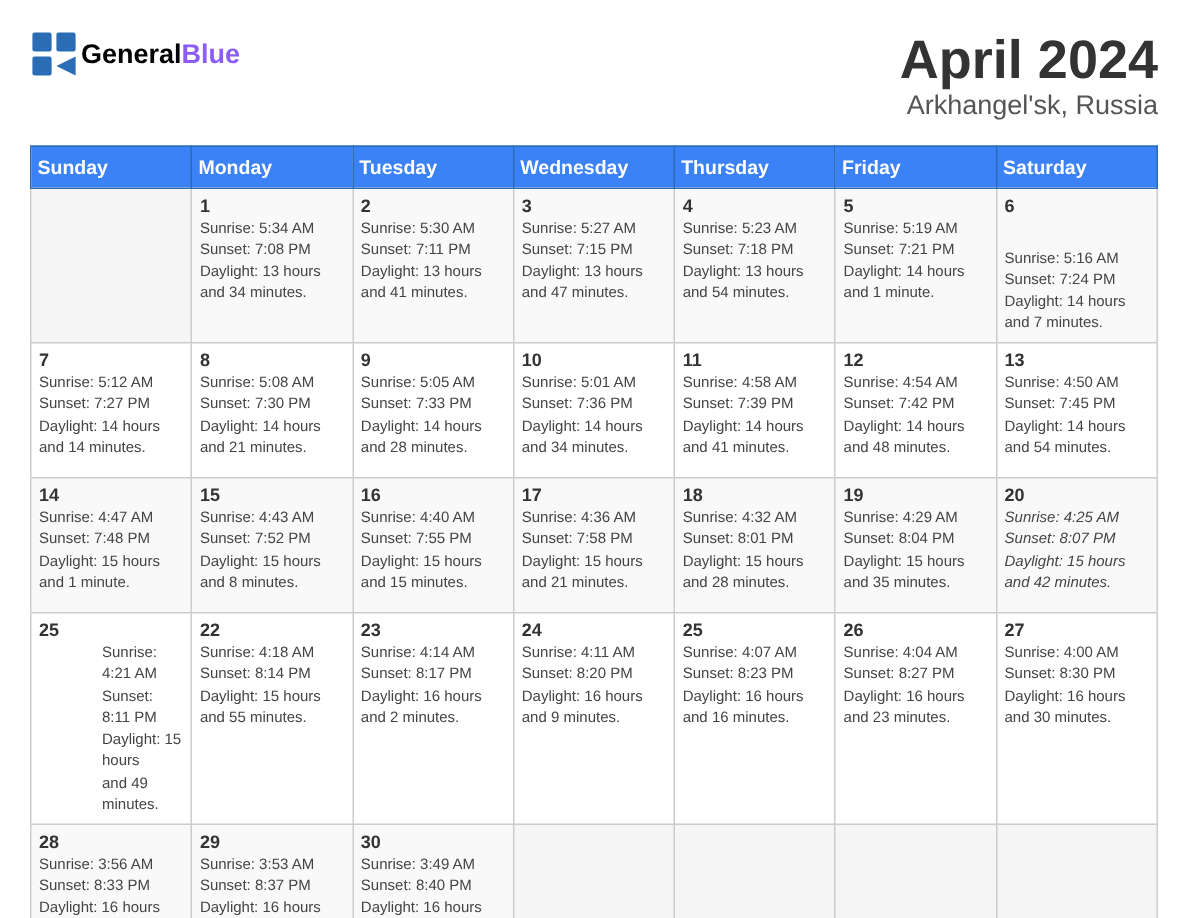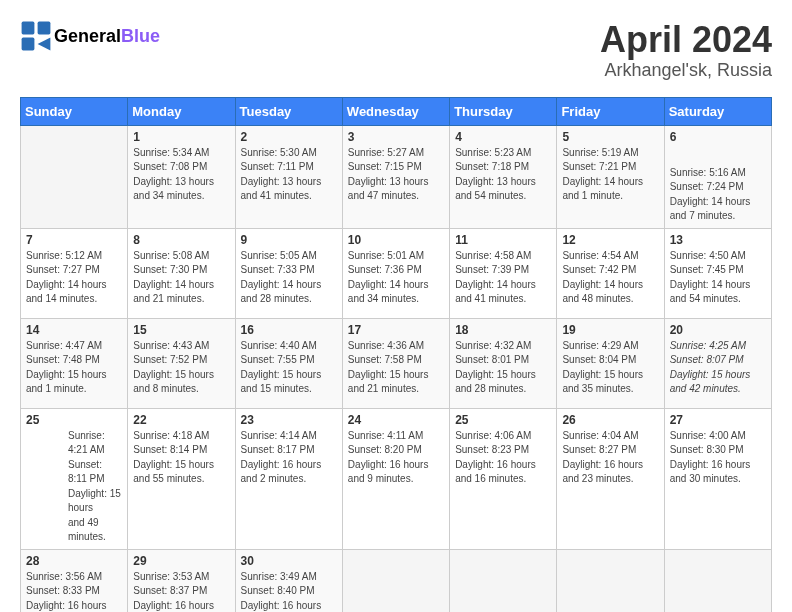--- a/index.html
+++ b/index.html
@@ -289,21 +289,21 @@
         </td>
         <td>
           <span class="day-num">24</span>
           <div class="cell-content" style="white-space: pre-line;">Sunrise: 4:11 AM
 Sunset: 8:20 PM
 Daylight: 16 hours
 and 9 minutes.</div>
         </td>
         <td>
           <span class="day-num">25</span>
-          <div class="cell-content" style="white-space: pre-line;">Sunrise: 4:06 AM
+          <div class="cell-content" style="white-space: pre-line;">Sunrise: 4:07 AM
 Sunset: 8:23 PM
 Daylight: 16 hours
 and 16 minutes.</div>
         </td>
         <td>
           <span class="day-num">26</span>
           <div class="cell-content" style="white-space: pre-line;">Sunrise: 4:04 AM
 Sunset: 8:27 PM
 Daylight: 16 hours
 and 23 minutes.</div>

